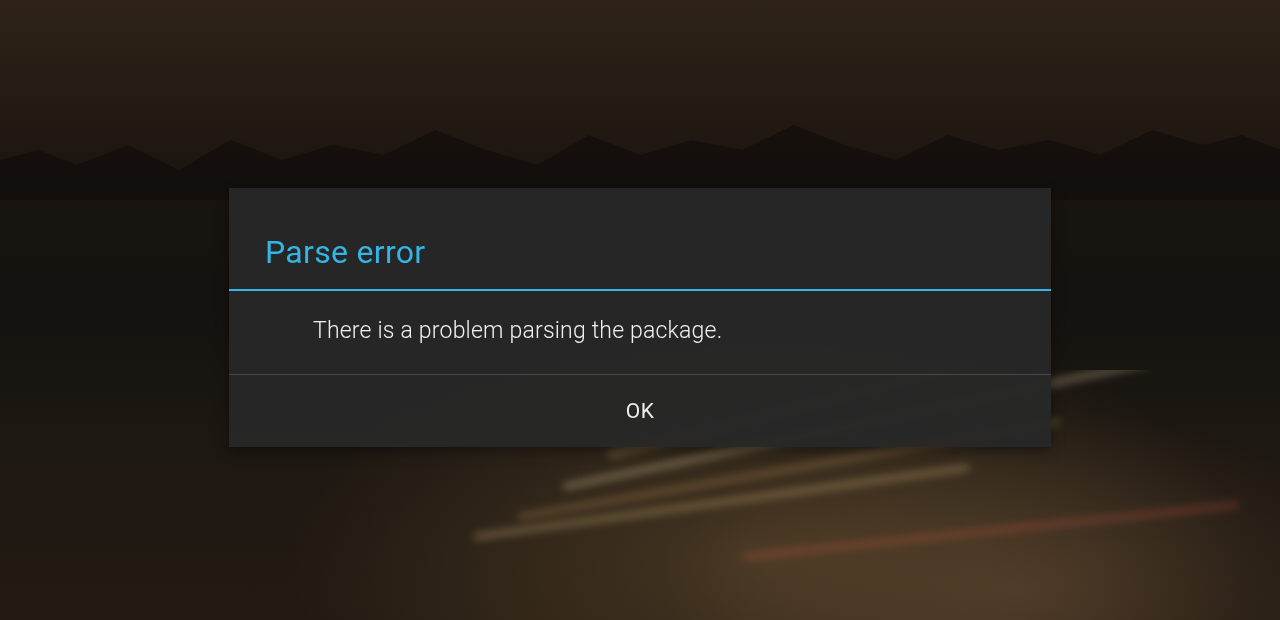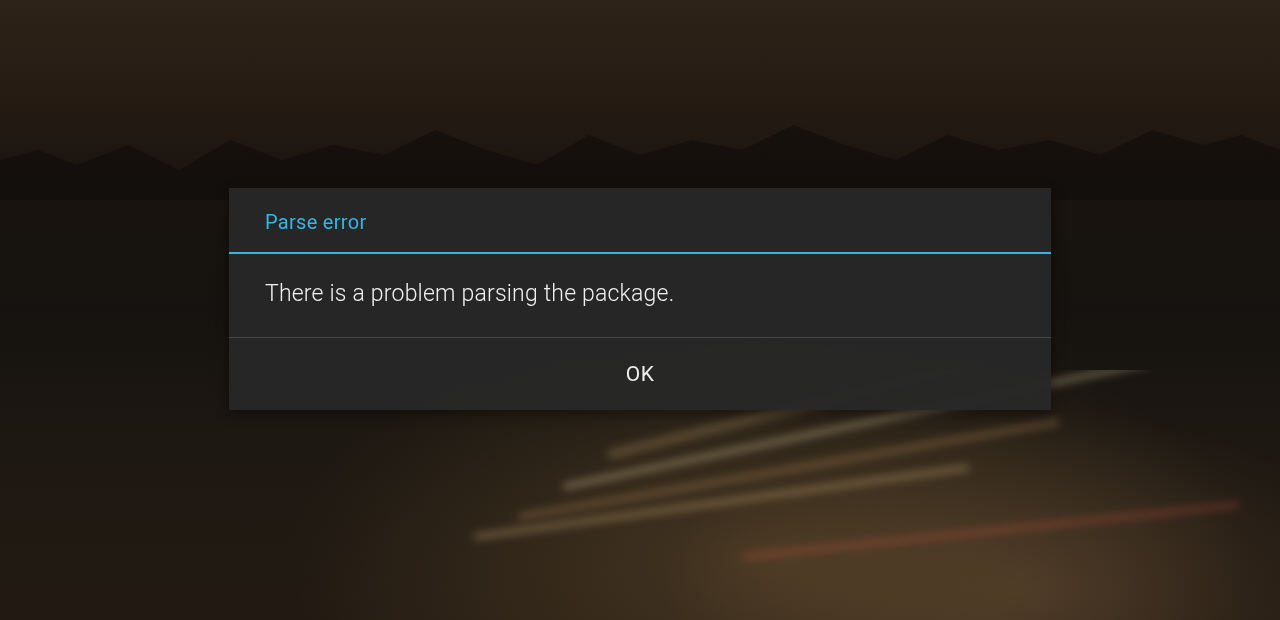--- a/index.html
+++ b/index.html
@@ -90,33 +90,35 @@
       z-index: 10;
       box-shadow: 0 4px 12px rgba(0, 0, 0, 0.4);
     }
     
     .dialog-header {
       padding: 22px 36px 18px 36px;
     }
     
     .dialog-title {
       color: #33b5e5;
-      font-size: 20px;
+      font-size: 32px;
       font-weight: 400;
       letter-spacing: 0.3px;
+      margin-top: 23px;
     }
     
     .dialog-divider-accent {
       height: 2px;
       background: #33b5e5;
       margin: 0;
     }
     
     .dialog-body {
       padding: 26px 36px 30px 36px;
+      margin-left: 48px;
     }
     
     .dialog-message {
       color: #f0f0f0;
       font-size: 23px;
       font-weight: 300;
       letter-spacing: 0.2px;
     }
     
     .dialog-divider {

